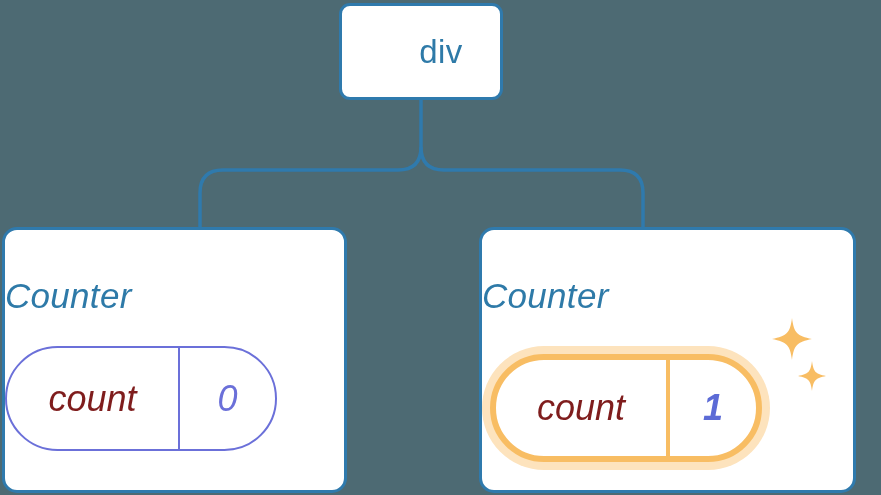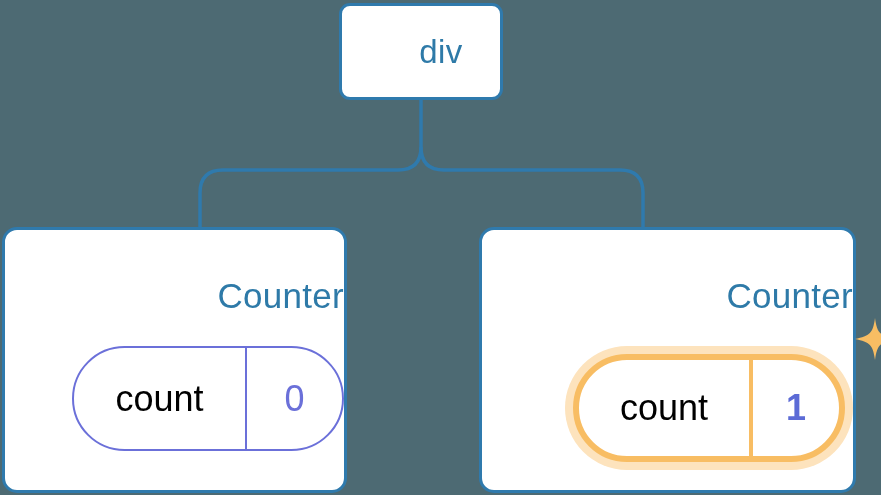--- a/index.html
+++ b/index.html
@@ -56,21 +56,22 @@
   .card {
     position: absolute;
     top: 227px;
     height: 266px;
     box-sizing: border-box;
     background: #ffffff;
     border: 3px solid #2f7aad;
     border-radius: 15px;
     display: flex;
     flex-direction: column;
-    align-items: flex-end;
+    align-items: flex-start;
+    font-style: italic;
   }
   .card-left {
     left: 2px;
     width: 345px;
   }
   .card-right {
     left: 479px;
     width: 377px;
   }
   .card-title {
@@ -110,21 +111,21 @@
     border-right: 2px solid #6b70d9;
   }
   .pill-plain .pill-val {
     flex: 0 0 95px;
     display: flex;
     align-items: center;
     justify-content: center;
   }
   .pill-key-text {
     font-size: 36px;
-    color: #000000;
+    color: #7f1d1d;
     line-height: 1;
   }
   .pill-val-text {
     font-size: 36px;
     color: #6b70d9;
     line-height: 1;
   }
 
   
   .pill-hl-outer {

